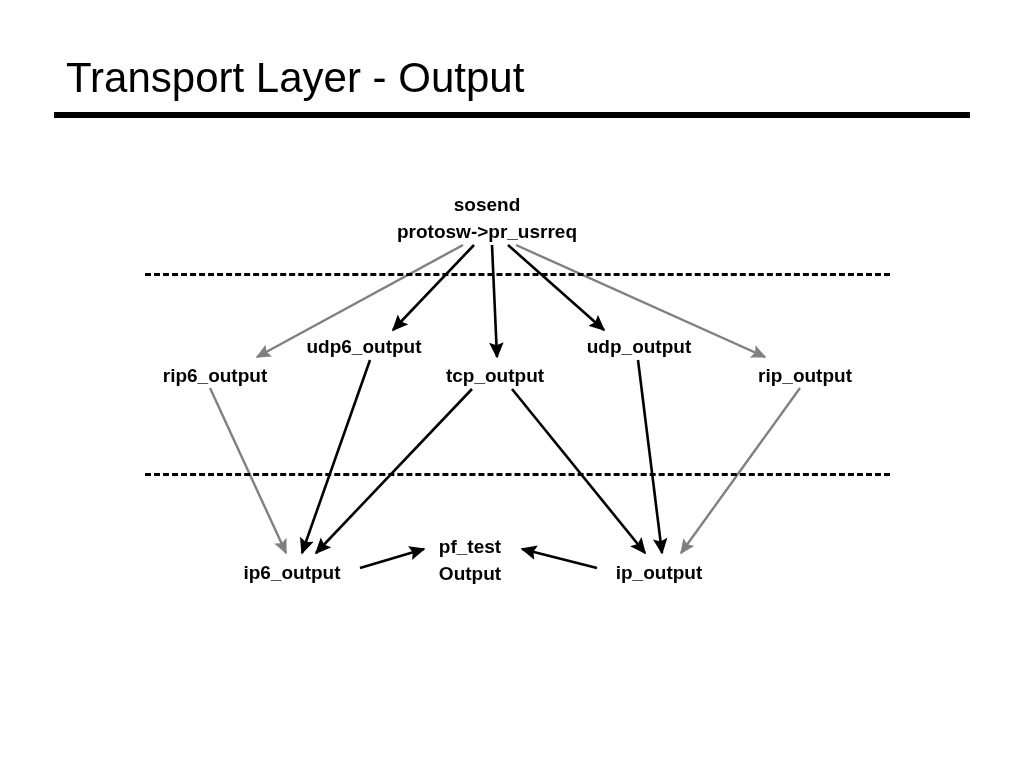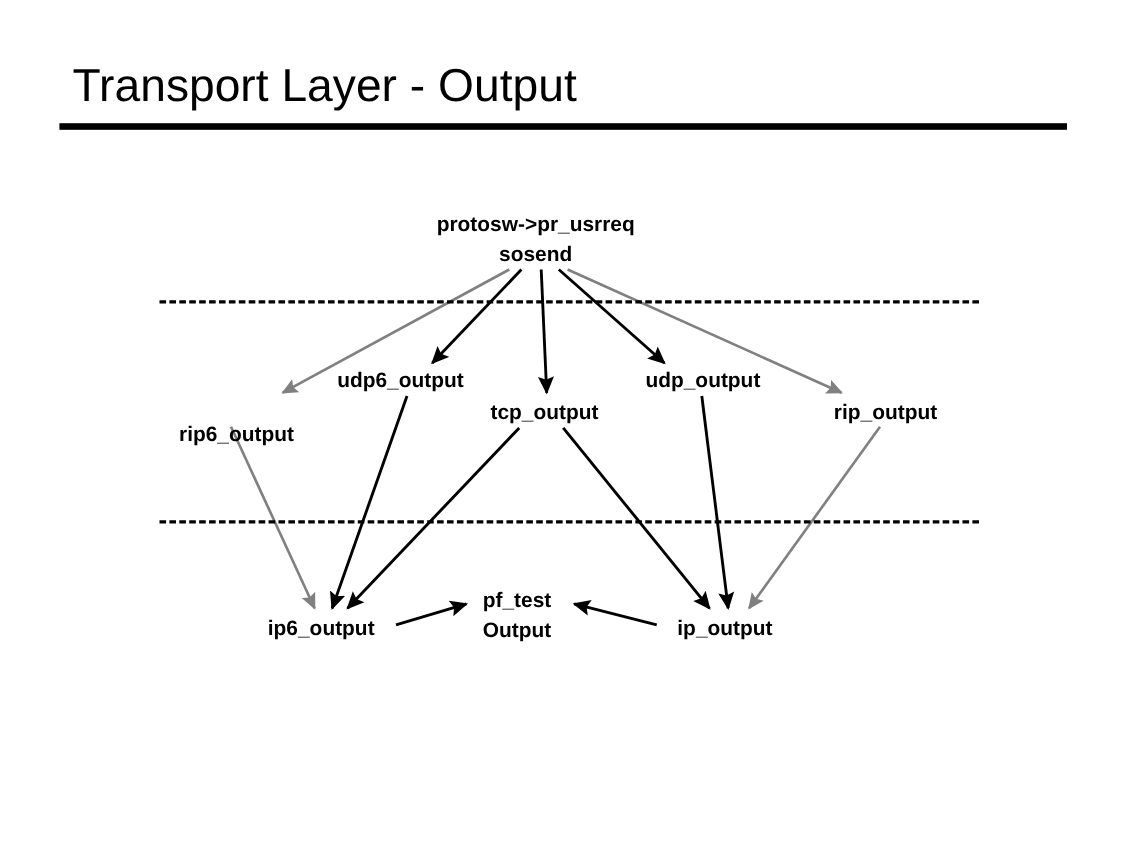--- a/index.html
+++ b/index.html
@@ -106,24 +106,24 @@
           <line x1="597" y1="568" x2="522" y2="549" stroke="#000000" stroke-width="2.6" marker-end="url(#arrow-black)"></line>
         </g>
     </svg>
 
     <div id="separators-group">
         <div class="dash-line" style="left: 145px; top: 273px; width: 745px;"></div>
         <div class="dash-line" style="left: 145px; top: 473px; width: 745px;"></div>
       </div>
     <div id="nodes-group">
         <div class="node" style="left: 487px; top: 218px;">
+          <span class="node-line">sosend</span>
           <span class="node-line">protosw-&gt;pr_usrreq</span>
-          <span class="node-line">sosend</span>
         </div>
-        <div class="node" style="left: 215px; top: 375px; margin-top: 20px;">
+        <div class="node" style="left: 215px; top: 375px;">
           <span class="node-line">rip6_output</span>
         </div>
         <div class="node" style="left: 364px; top: 346px;">
           <span class="node-line">udp6_output</span>
         </div>
         <div class="node" style="left: 495px; top: 375px;">
           <span class="node-line">tcp_output</span>
         </div>
         <div class="node" style="left: 639px; top: 346px;">
           <span class="node-line">udp_output</span>

